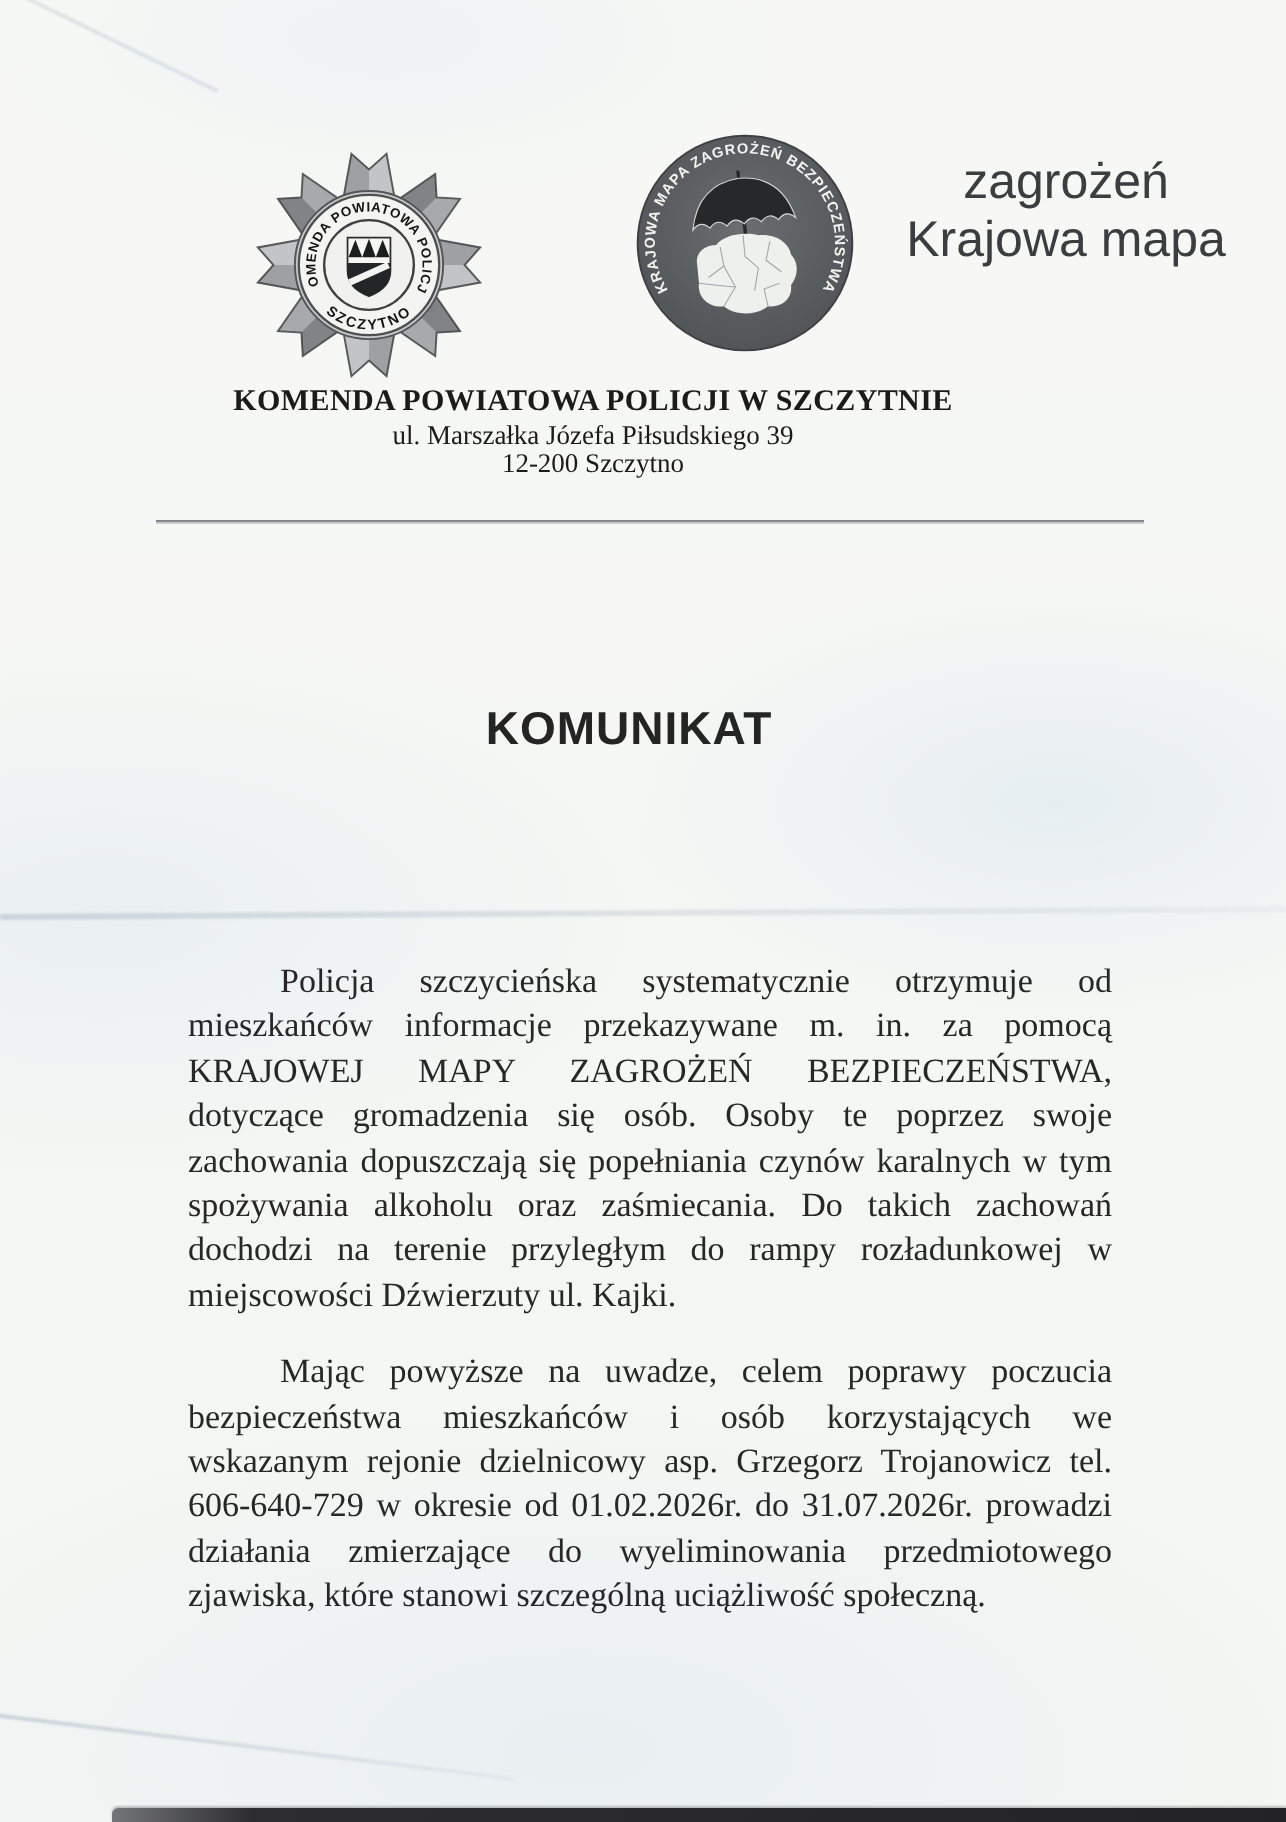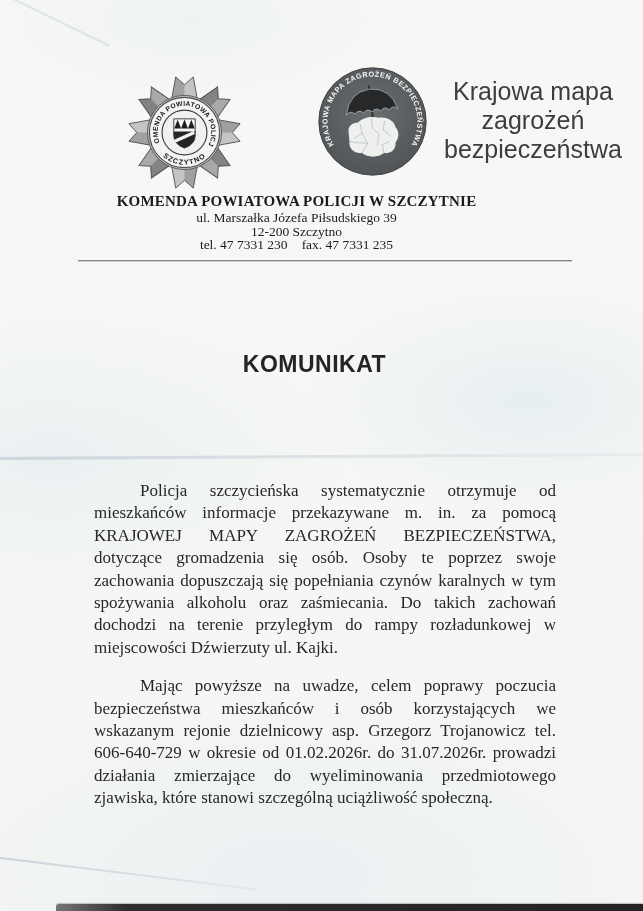--- a/index.html
+++ b/index.html
@@ -131,32 +131,28 @@
         <path d="M 11,16 L 9,7 L 17,4"></path>
         <path d="M -25,4 L -16,5 L -6,6"></path>
       </g>
     </g>
     <text font-family="Liberation Sans, sans-serif" font-size="7.6" font-weight="bold" fill="#f3f3f2" letter-spacing="0.55">
       <textPath href="#karc" startOffset="50%" text-anchor="middle">KRAJOWA MAPA ZAGROŻEŃ BEZPIECZEŃSTWA</textPath>
     </text>
   </svg>
 
   <div class="wordmark">
+    <div>zagrożeń</div>
     <div>Krajowa mapa</div>
-    <div>zagrożeń</div>
-    <div>bezpieczeństwa</div>
   </div>
 
   <div class="letterhead">
     <div class="org">KOMENDA POWIATOWA POLICJI W SZCZYTNIE</div>
     <div class="addr">ul. Marszałka Józefa Piłsudskiego 39</div>
     <div class="addr">12-200 Szczytno</div>
-    <div class="addr">
-      <span>tel. 47 7331 230</span><span class="contact-gap"></span><span>fax. 47 7331 235</span>
-    </div>
   </div>
 
   <div class="divider"></div>
 
   <h1 class="title">KOMUNIKAT</h1>
 
   <div class="body-text">
     <p>Policja szczycieńska systematycznie otrzymuje od mieszkańców informacje przekazywane m. in. za pomocą KRAJOWEJ MAPY ZAGROŻEŃ BEZPIECZEŃSTWA, dotyczące gromadzenia się osób. Osoby te poprzez swoje zachowania dopuszczają się popełniania czynów karalnych w tym spożywania alkoholu oraz zaśmiecania. Do takich zachowań dochodzi na terenie przyległym do rampy rozładunkowej w miejscowości Dźwierzuty ul. Kajki.</p>
     <p>Mając powyższe na uwadze, celem poprawy poczucia bezpieczeństwa mieszkańców i osób korzystających we wskazanym rejonie dzielnicowy asp. Grzegorz Trojanowicz tel. 606-640-729 w okresie od 01.02.2026r. do 31.07.2026r. prowadzi działania zmierzające do wyeliminowania przedmiotowego zjawiska, które stanowi szczególną uciążliwość społeczną.</p>
   </div>

